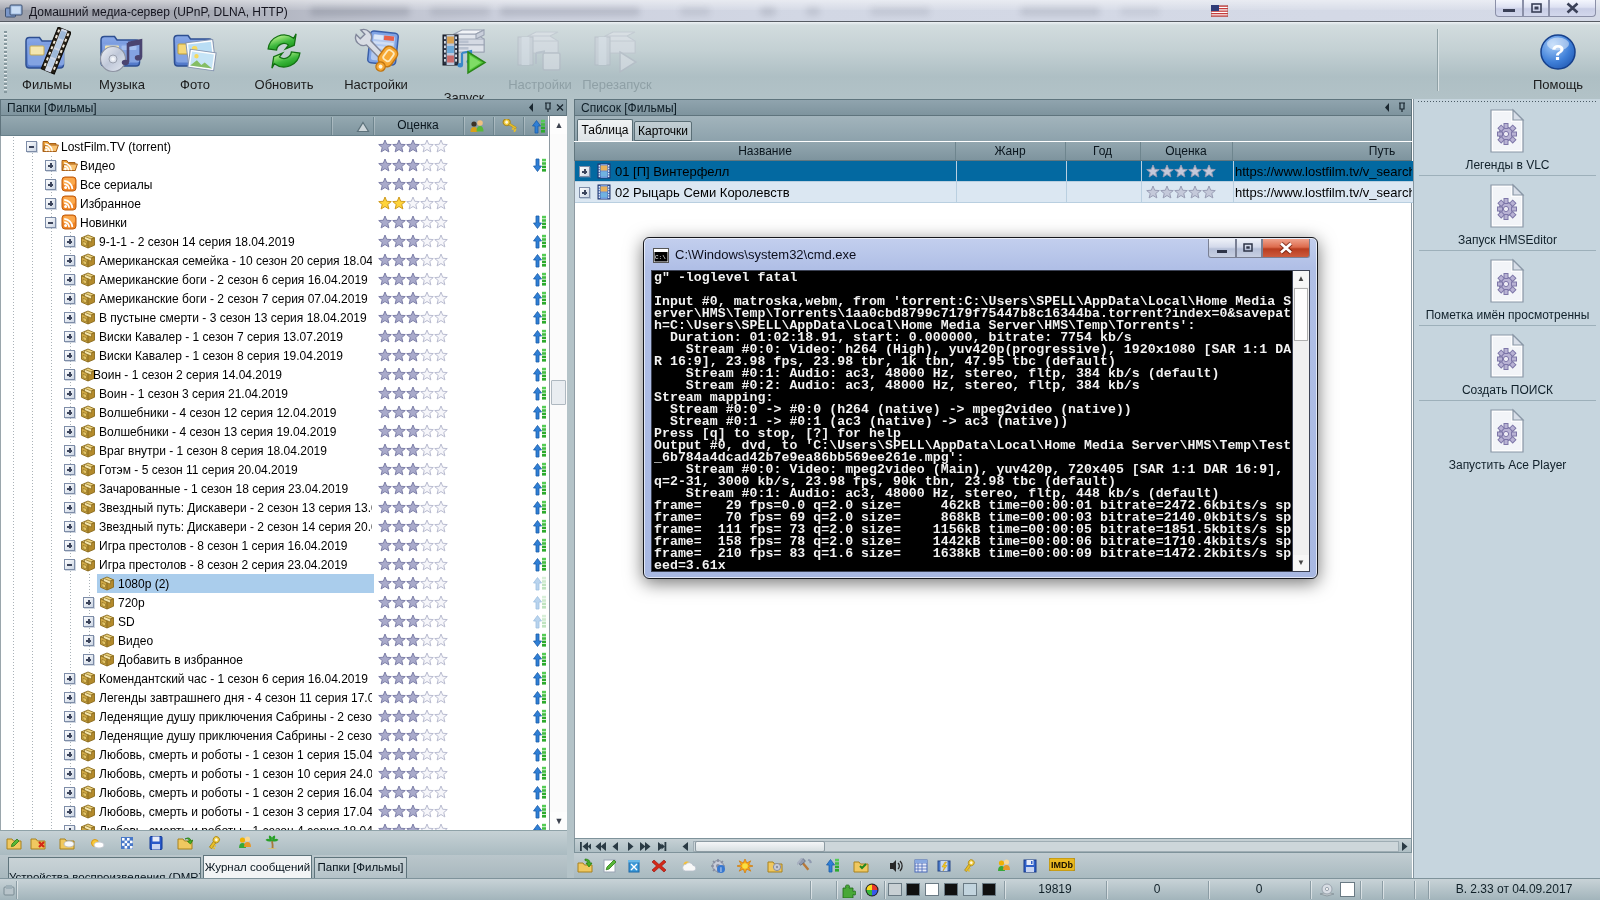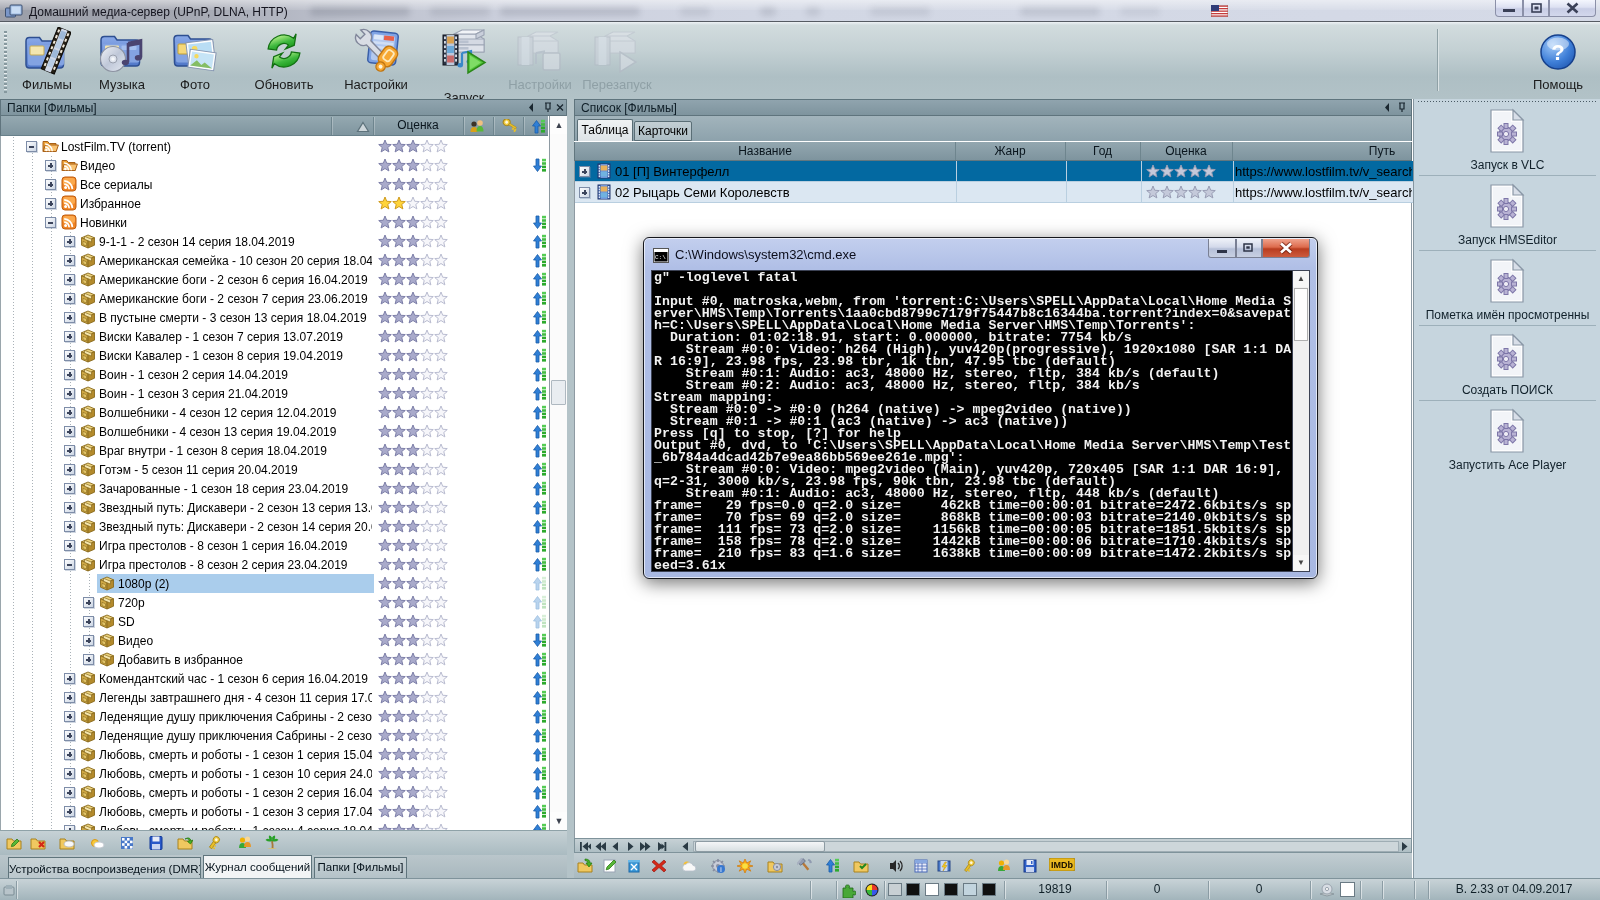--- a/index.html
+++ b/index.html
@@ -717,21 +717,21 @@
       </span>
       <span class="tico" style="left:79px">
         <svg width="16" height="16" viewBox="0 0 16 16">
 <path d="M1.5,4.8 L8,2 L14.5,4.8 L8,7.6 Z" fill="#ecd27c" stroke="#8a6b1e" stroke-width="0.9"></path>
 <path d="M1.5,4.8 L1.5,12.2 L8,15 L8,7.6 Z" fill="#d0a945" stroke="#8a6b1e" stroke-width="0.9"></path>
 <path d="M14.5,4.8 L14.5,12.2 L8,15 L8,7.6 Z" fill="#b38a2c" stroke="#8a6b1e" stroke-width="0.9"></path>
 <path d="M4.5,3.3 L11.5,6.2 L11.5,9.1 L4.5,6.3 Z" fill="#f5e6ae" stroke="#8a6b1e" stroke-width="0.7"></path>
 <path d="M3,8.3 L6.5,9.8 L6.5,13 L3,11.6 Z" fill="#e3c568" stroke="#8a6b1e" stroke-width="0.6"></path>
 </svg>
       </span>
-      <span class="tlab" style="left:98px;width:273px">Американские боги - 2 сезон 7 серия 23.06.2019</span>
+      <span class="tlab" style="left:98px;width:273px">Американские боги - 2 сезон 7 серия 07.04.2019</span>
       <span class="stpos">
         <span class="stw">
           <svg width="14" height="14" viewBox="0 0 14 14">
             <path d="M7.00,1.00 L8.70,5.25 L13.28,5.56 L9.76,8.50 L10.88,12.94 L7.00,10.50 L3.12,12.94 L4.24,8.50 L0.72,5.56 L5.30,5.25 Z" fill="#a9aacb" stroke="#7d7fa8" stroke-width="1"></path>
           </svg>
           <svg width="14" height="14" viewBox="0 0 14 14">
             <path d="M7.00,1.00 L8.70,5.25 L13.28,5.56 L9.76,8.50 L10.88,12.94 L7.00,10.50 L3.12,12.94 L4.24,8.50 L0.72,5.56 L5.30,5.25 Z" fill="#a9aacb" stroke="#7d7fa8" stroke-width="1"></path>
           </svg>
           <svg width="14" height="14" viewBox="0 0 14 14">
             <path d="M7.00,1.00 L8.70,5.25 L13.28,5.56 L9.76,8.50 L10.88,12.94 L7.00,10.50 L3.12,12.94 L4.24,8.50 L0.72,5.56 L5.30,5.25 Z" fill="#a9aacb" stroke="#7d7fa8" stroke-width="1"></path>
@@ -893,21 +893,21 @@
       </span>
       <span class="tico" style="left:79px">
         <svg width="16" height="16" viewBox="0 0 16 16">
 <path d="M1.5,4.8 L8,2 L14.5,4.8 L8,7.6 Z" fill="#ecd27c" stroke="#8a6b1e" stroke-width="0.9"></path>
 <path d="M1.5,4.8 L1.5,12.2 L8,15 L8,7.6 Z" fill="#d0a945" stroke="#8a6b1e" stroke-width="0.9"></path>
 <path d="M14.5,4.8 L14.5,12.2 L8,15 L8,7.6 Z" fill="#b38a2c" stroke="#8a6b1e" stroke-width="0.9"></path>
 <path d="M4.5,3.3 L11.5,6.2 L11.5,9.1 L4.5,6.3 Z" fill="#f5e6ae" stroke="#8a6b1e" stroke-width="0.7"></path>
 <path d="M3,8.3 L6.5,9.8 L6.5,13 L3,11.6 Z" fill="#e3c568" stroke="#8a6b1e" stroke-width="0.6"></path>
 </svg>
       </span>
-      <span class="tlab" style="left:98px;width:273px">Воин - 1 сезон 2 серия 14.04.2019</span>
+      <span class="tlab" style="left:92px;width:273px">Воин - 1 сезон 2 серия 14.04.2019</span>
       <span class="stpos">
         <span class="stw">
           <svg width="14" height="14" viewBox="0 0 14 14">
             <path d="M7.00,1.00 L8.70,5.25 L13.28,5.56 L9.76,8.50 L10.88,12.94 L7.00,10.50 L3.12,12.94 L4.24,8.50 L0.72,5.56 L5.30,5.25 Z" fill="#a9aacb" stroke="#7d7fa8" stroke-width="1"></path>
           </svg>
           <svg width="14" height="14" viewBox="0 0 14 14">
             <path d="M7.00,1.00 L8.70,5.25 L13.28,5.56 L9.76,8.50 L10.88,12.94 L7.00,10.50 L3.12,12.94 L4.24,8.50 L0.72,5.56 L5.30,5.25 Z" fill="#a9aacb" stroke="#7d7fa8" stroke-width="1"></path>
           </svg>
           <svg width="14" height="14" viewBox="0 0 14 14">
             <path d="M7.00,1.00 L8.70,5.25 L13.28,5.56 L9.76,8.50 L10.88,12.94 L7.00,10.50 L3.12,12.94 L4.24,8.50 L0.72,5.56 L5.30,5.25 Z" fill="#a9aacb" stroke="#7d7fa8" stroke-width="1"></path>
@@ -2374,21 +2374,21 @@
     </div>
 <div class="abs" style="left:264px;top:4px">
       <svg width="16" height="16" viewBox="0 0 16 16">
         <path d="M8,6 q1,4 0.5,8" stroke="#a87838" stroke-width="1.8" fill="none"></path>
         <path d="M8,6 q-4,-4 -6.5,-1 q3,2.5 6.5,1 Z M8,6 q4,-4 6.5,-1 q-3,2.5 -6.5,1 Z M8,6 q-1,-5 3,-5.5 q1,3.5 -3,5.5 Z M8,6 q1,-5 -3,-5.5 q-1,3.5 3,5.5 Z" fill="#28a028"></path>
         <path d="M3,14 q5,-2 10,0 Z" fill="#d8c070"></path>
       </svg>
     </div>
 </div>
 <div id="btabs" class="abs"></div>
-<div class="abs btab" style="left:8px;top:857px;width:193px;height:31px;background:linear-gradient(#c9d3d7,#b4c2c8);padding-top:5px">Устройства воспроизведения (DMR)</div>
+<div class="abs btab" style="left:8px;top:857px;width:193px;height:31px;background:linear-gradient(#c9d3d7,#b4c2c8);padding-top:13px">Устройства воспроизведения (DMR)</div>
 <div class="abs btab" style="left:203px;top:855px;width:109px;height:23px;background:#f2f4f5;padding-top:5px;z-index:2">Журнал сообщений</div>
 <div class="abs btab" style="left:314px;top:857px;width:93px;height:21px;background:linear-gradient(#c9d3d7,#b4c2c8);padding-top:3px">Папки [Фильмы]</div>
 <div id="status" class="abs">
 <div class="abs" style="left:3px;top:5px">
       <svg width="12" height="12">
         <rect x="1" y="3" width="10" height="8" rx="1" fill="#b8c4ca" stroke="#7a8c94"></rect>
         <rect x="3" y="1" width="6" height="4" fill="#9fb0b8"></rect>
       </svg>
     </div>
 <div class="stsep" style="left:16px"></div>
@@ -2454,21 +2454,21 @@
             <rect x="26.5" y="25" width="5" height="4"></rect>
 <rect x="14" y="19" width="4.5" height="4.5" transform="rotate(45 16.2 21.2)"></rect>
 <rect x="25.5" y="19" width="4.5" height="4.5" transform="rotate(45 27.7 21.2)"></rect>
 <rect x="14" y="30.5" width="4.5" height="4.5" transform="rotate(45 16.2 32.7)"></rect>
 <rect x="25.5" y="30.5" width="4.5" height="4.5" transform="rotate(45 27.7 32.7)"></rect>
 </g>
 <circle cx="21" cy="27" r="2.6" fill="#efedf6" stroke="#7d76a8" stroke-width="1"></circle>
 </g>
 </svg>
     </div>
-<div class="sblab" style="top:59px">Запуск в VLC</div>
+<div class="sblab" style="top:59px">Легенды в VLC</div>
 <div class="sbsep" style="top:76px"></div>
 <div class="abs" style="left:71px;top:83px">
       <svg width="44" height="48" viewBox="0 0 44 48">
 <path d="M6,3 L28,3 L38,13 L38,45 L6,45 Z" fill="#fdfdfe" stroke="#8a97a6" stroke-width="1.2"></path>
 <path d="M28,3 L28,13 L38,13 Z" fill="#d8dee8" stroke="#8a97a6" stroke-width="1.2"></path>
 <path d="M8,5 L26,5 L26,15 L36,15 L36,43 L8,43 Z" fill="#f2f4f8"></path>
 <g>
 <circle cx="21" cy="27" r="7" fill="#b8b2d4" stroke="#7d76a8" stroke-width="1.2"></circle>
 <g fill="#b8b2d4" stroke="#7d76a8" stroke-width="1">
 <rect x="19" y="16.5" width="4" height="5"></rect>

